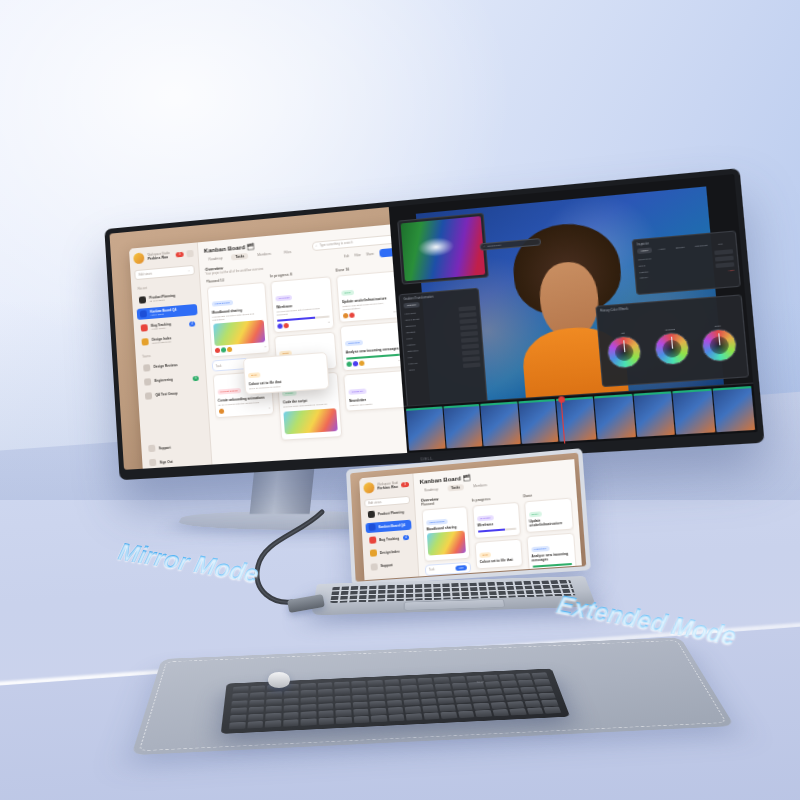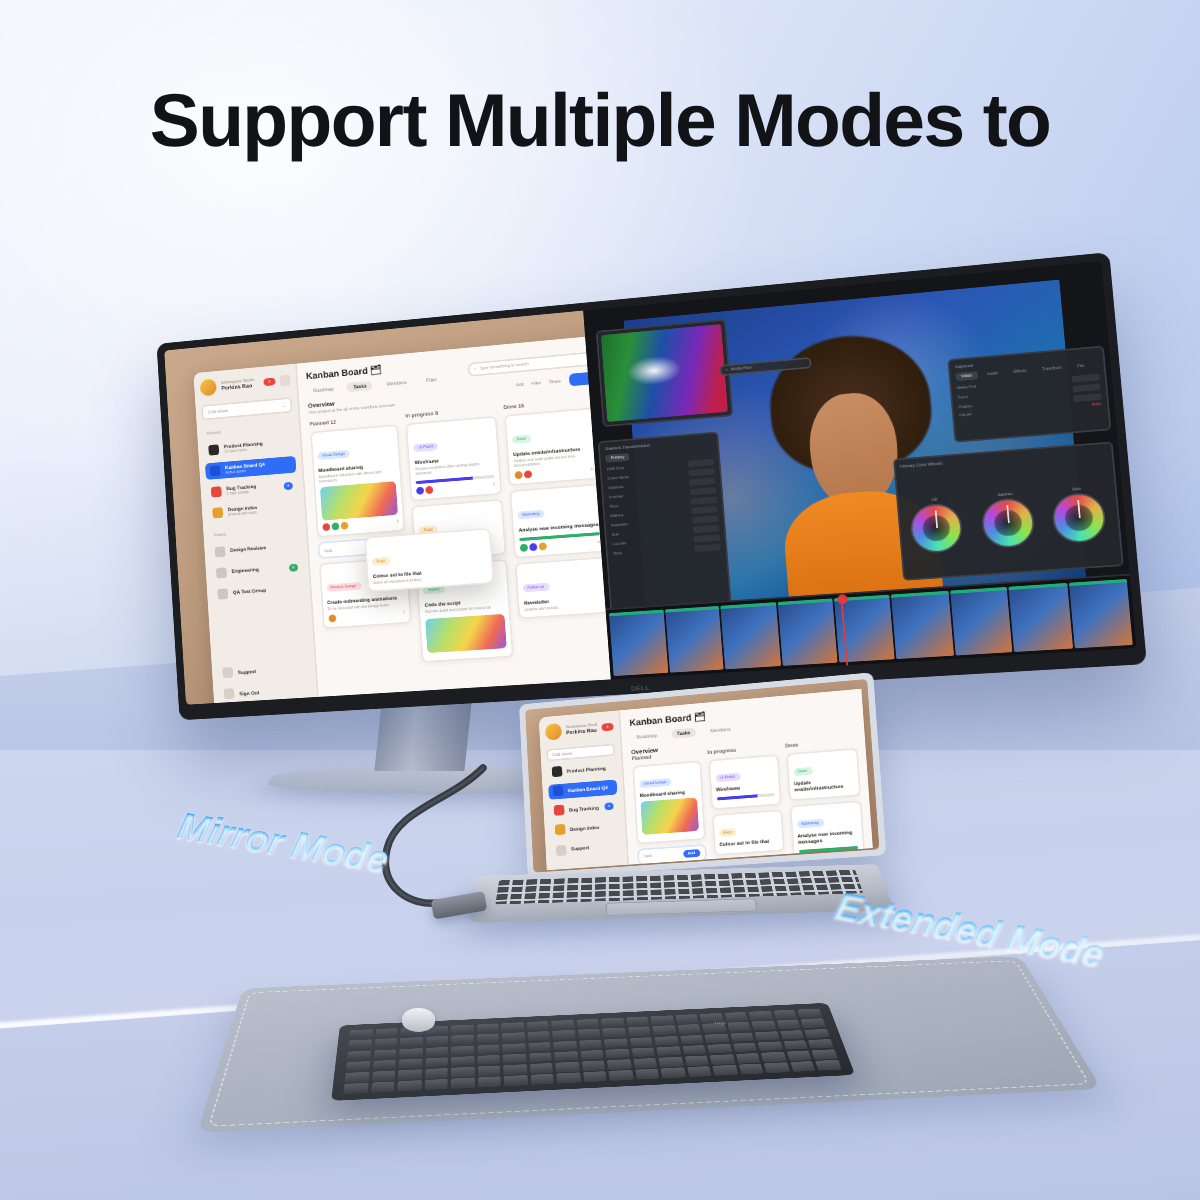--- a/index.html
+++ b/index.html
@@ -408,21 +408,20 @@
 <body>
 
 <div id="bg"></div>
 <div id="bg-glow"></div>
 <div id="desk"></div>
 <div id="desk-edge"></div>
 <div id="desk-front"></div>
 <div id="wall-shadow"></div>
 
 <div id="headline">
-  <span class="l1">Support Multiple Modes to</span>
 </div>
 
 <div id="mon-base"></div>
 <div id="mon-neck"></div>
 
 <div id="monitor">
   <div id="mon-body">
     <div id="mon-screen">
 
       <div id="scr-left">

